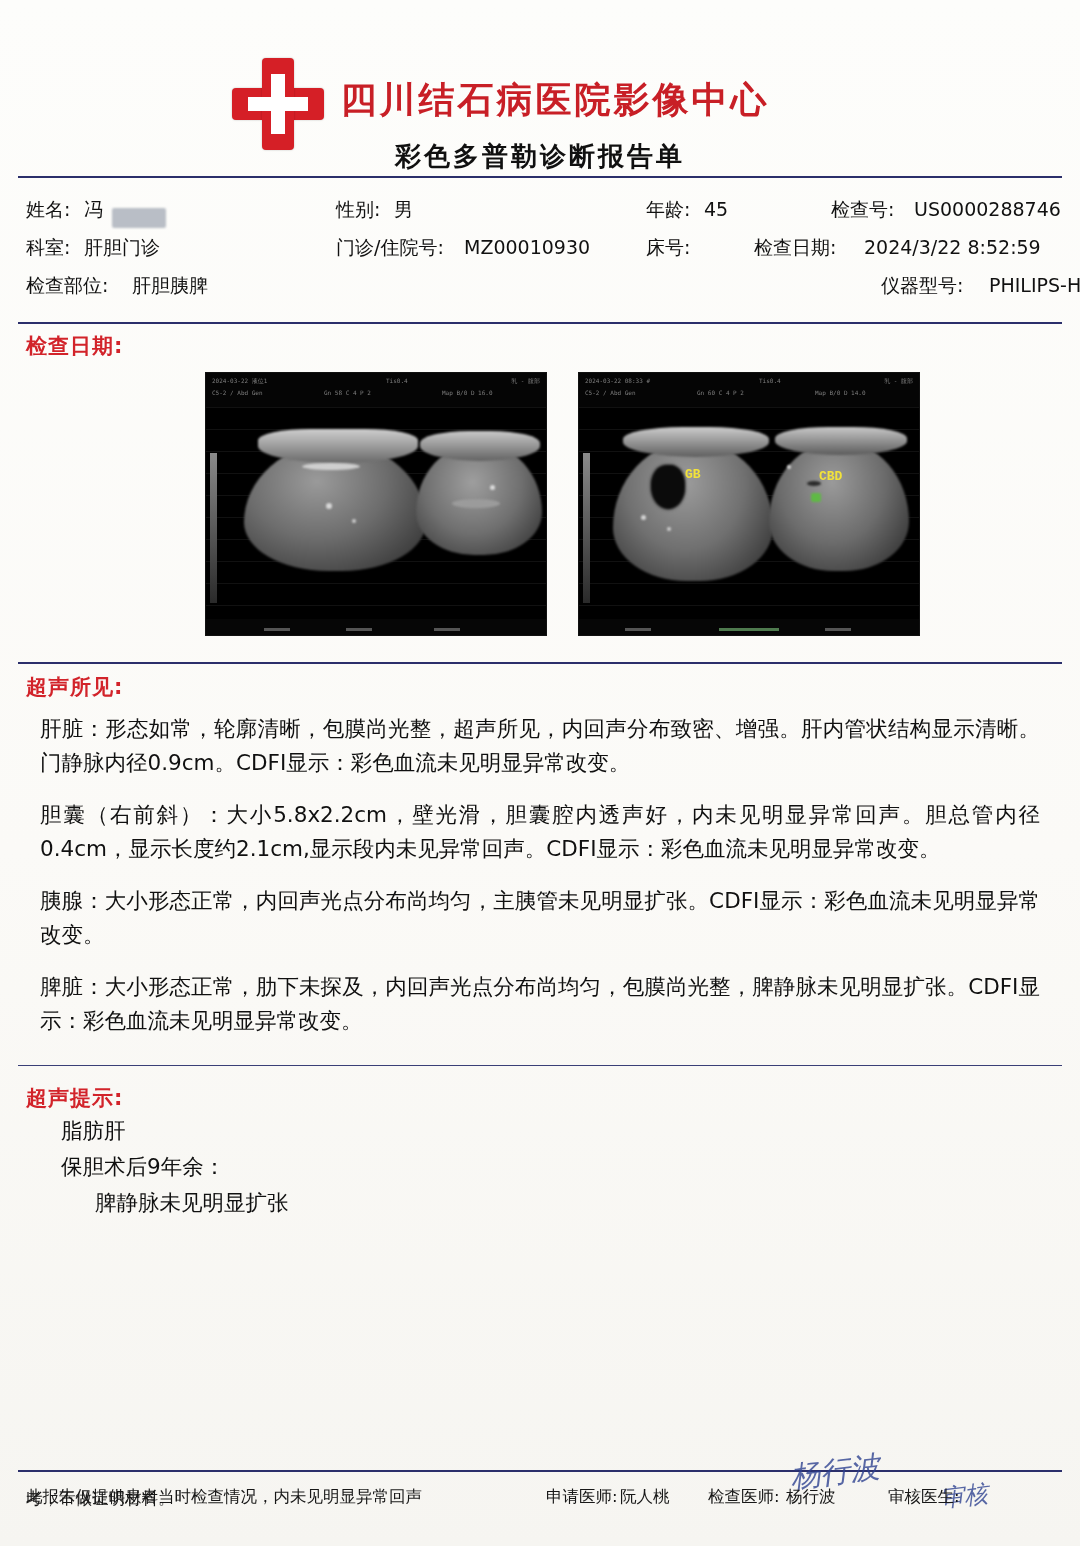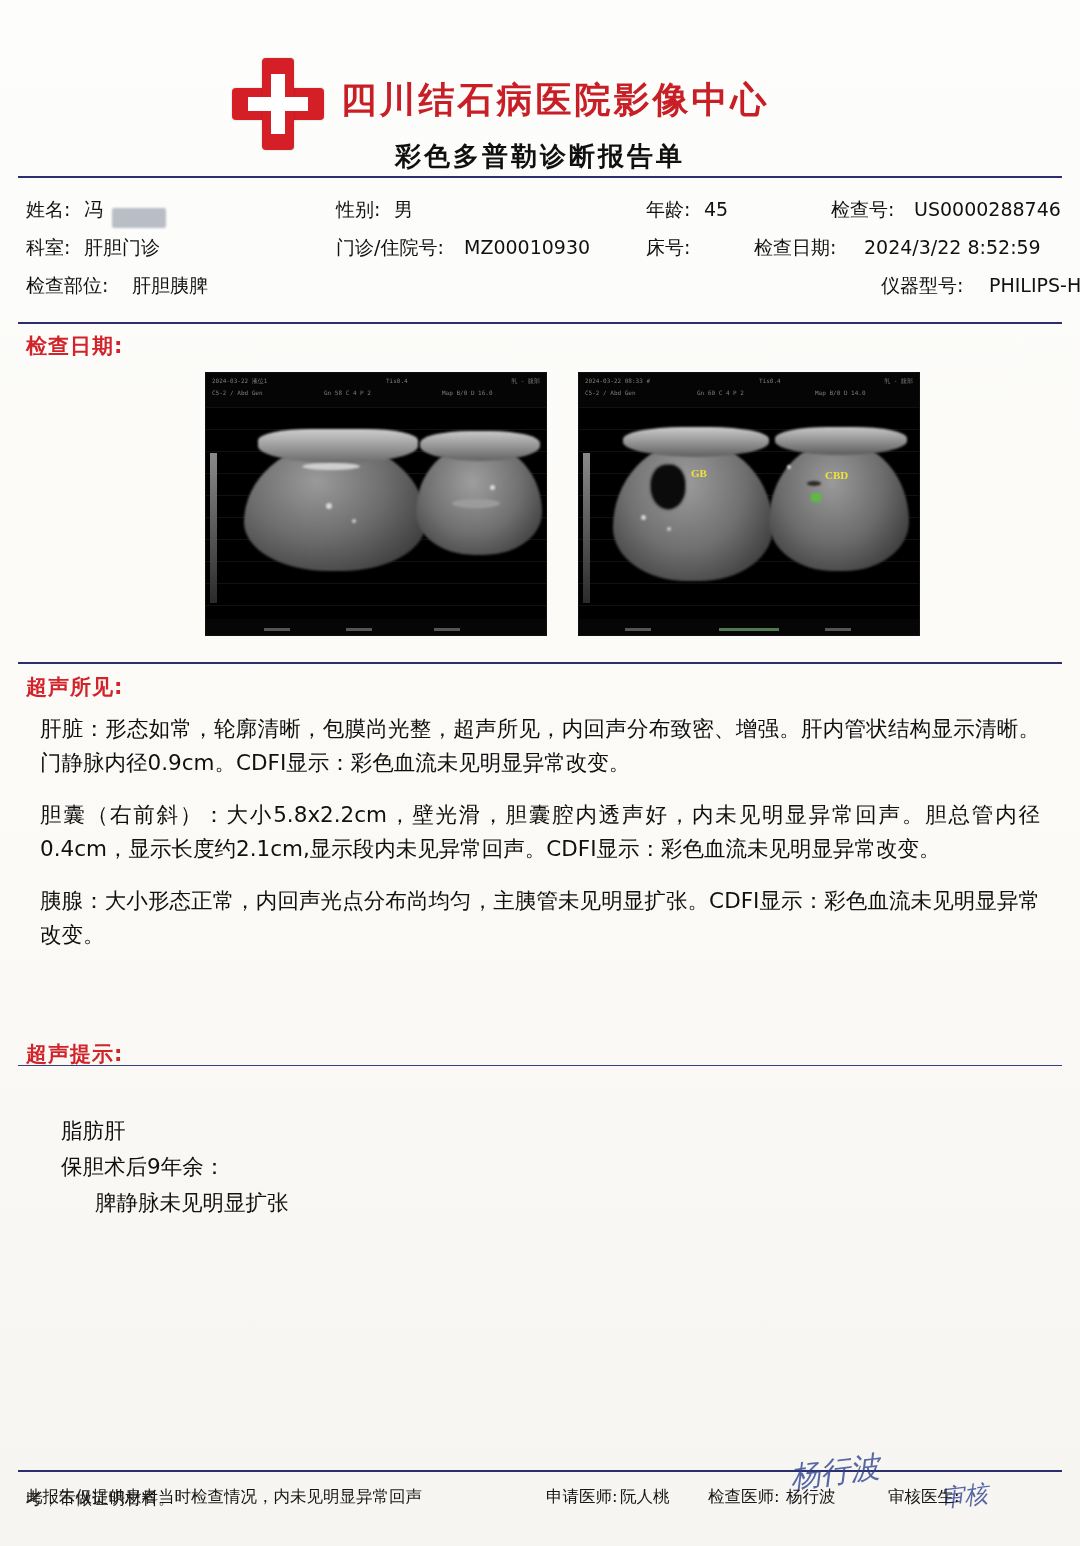--- a/index.html
+++ b/index.html
@@ -183,24 +183,23 @@
       repeating-linear-gradient(180deg, rgba(120,120,120,.14) 0 1px, rgba(0,0,0,0) 1px 22px);
   }
   .fan {
     position: absolute;
     border-radius: 50% 50% 46% 46% / 62% 62% 38% 38%;
     filter: blur(1.2px);
   }
   .spec { position: absolute; border-radius: 50%; filter: blur(1px); }
   .tag {
     position: absolute;
-    font-size: 11px;
-    font-family: Liberation Serif, serif;
+    font-size: 13px;
+    font-family: Liberation Mono, monospace;
     font-weight: bold;
-    padding-left: 6px;
   }
   .tag.y { color: #f2e23a; }
 
   
   .findings {
     position: absolute;
     left: 40px;
     width: 1000px;
     font-size: 21.5px;
     line-height: 34px;
@@ -382,25 +381,26 @@
   </div>
 
   <div class="rule" style="top:662px;"></div>
 
   <div class="sec-title" style="top:673px;">超声所见:</div>
 
   <div class="findings" style="top:712px;">
     <p>肝脏：形态如常，轮廓清晰，包膜尚光整，超声所见，内回声分布致密、增强。肝内管状结构显示清晰。门静脉内径0.9cm。CDFI显示：彩色血流未见明显异常改变。</p>
     <p>胆囊（右前斜）：大小5.8x2.2cm，壁光滑，胆囊腔内透声好，内未见明显异常回声。胆总管内径0.4cm，显示长度约2.1cm,显示段内未见异常回声。CDFI显示：彩色血流未见明显异常改变。</p>
     <p>胰腺：大小形态正常，内回声光点分布尚均匀，主胰管未见明显扩张。CDFI显示：彩色血流未见明显异常改变。</p>
+    <p>脾脏：大小形态正常，肋下未探及，内回声光点分布尚均匀，包膜尚光整，脾静脉未见明显扩张。CDFI显示：彩色血流未见明显异常改变。</p>
   </div>
 
   <div class="rule thin" style="top:1065px;"></div>
 
-  <div class="sec-title" style="top:1040px;text-align:center;">超声提示:</div>
+  <div class="sec-title" style="top:1084px;text-align:center;">超声提示:</div>
 
   <div class="impression" style="top:1114px;">
     <div>脂肪肝</div>
     <div>保胆术后9年余：</div>
     <div class="indent">脾静脉未见明显扩张</div>
   </div>
 
   <div class="rule" style="top:1470px;"></div>
 
   <div class="sig a">杨行波</div>

